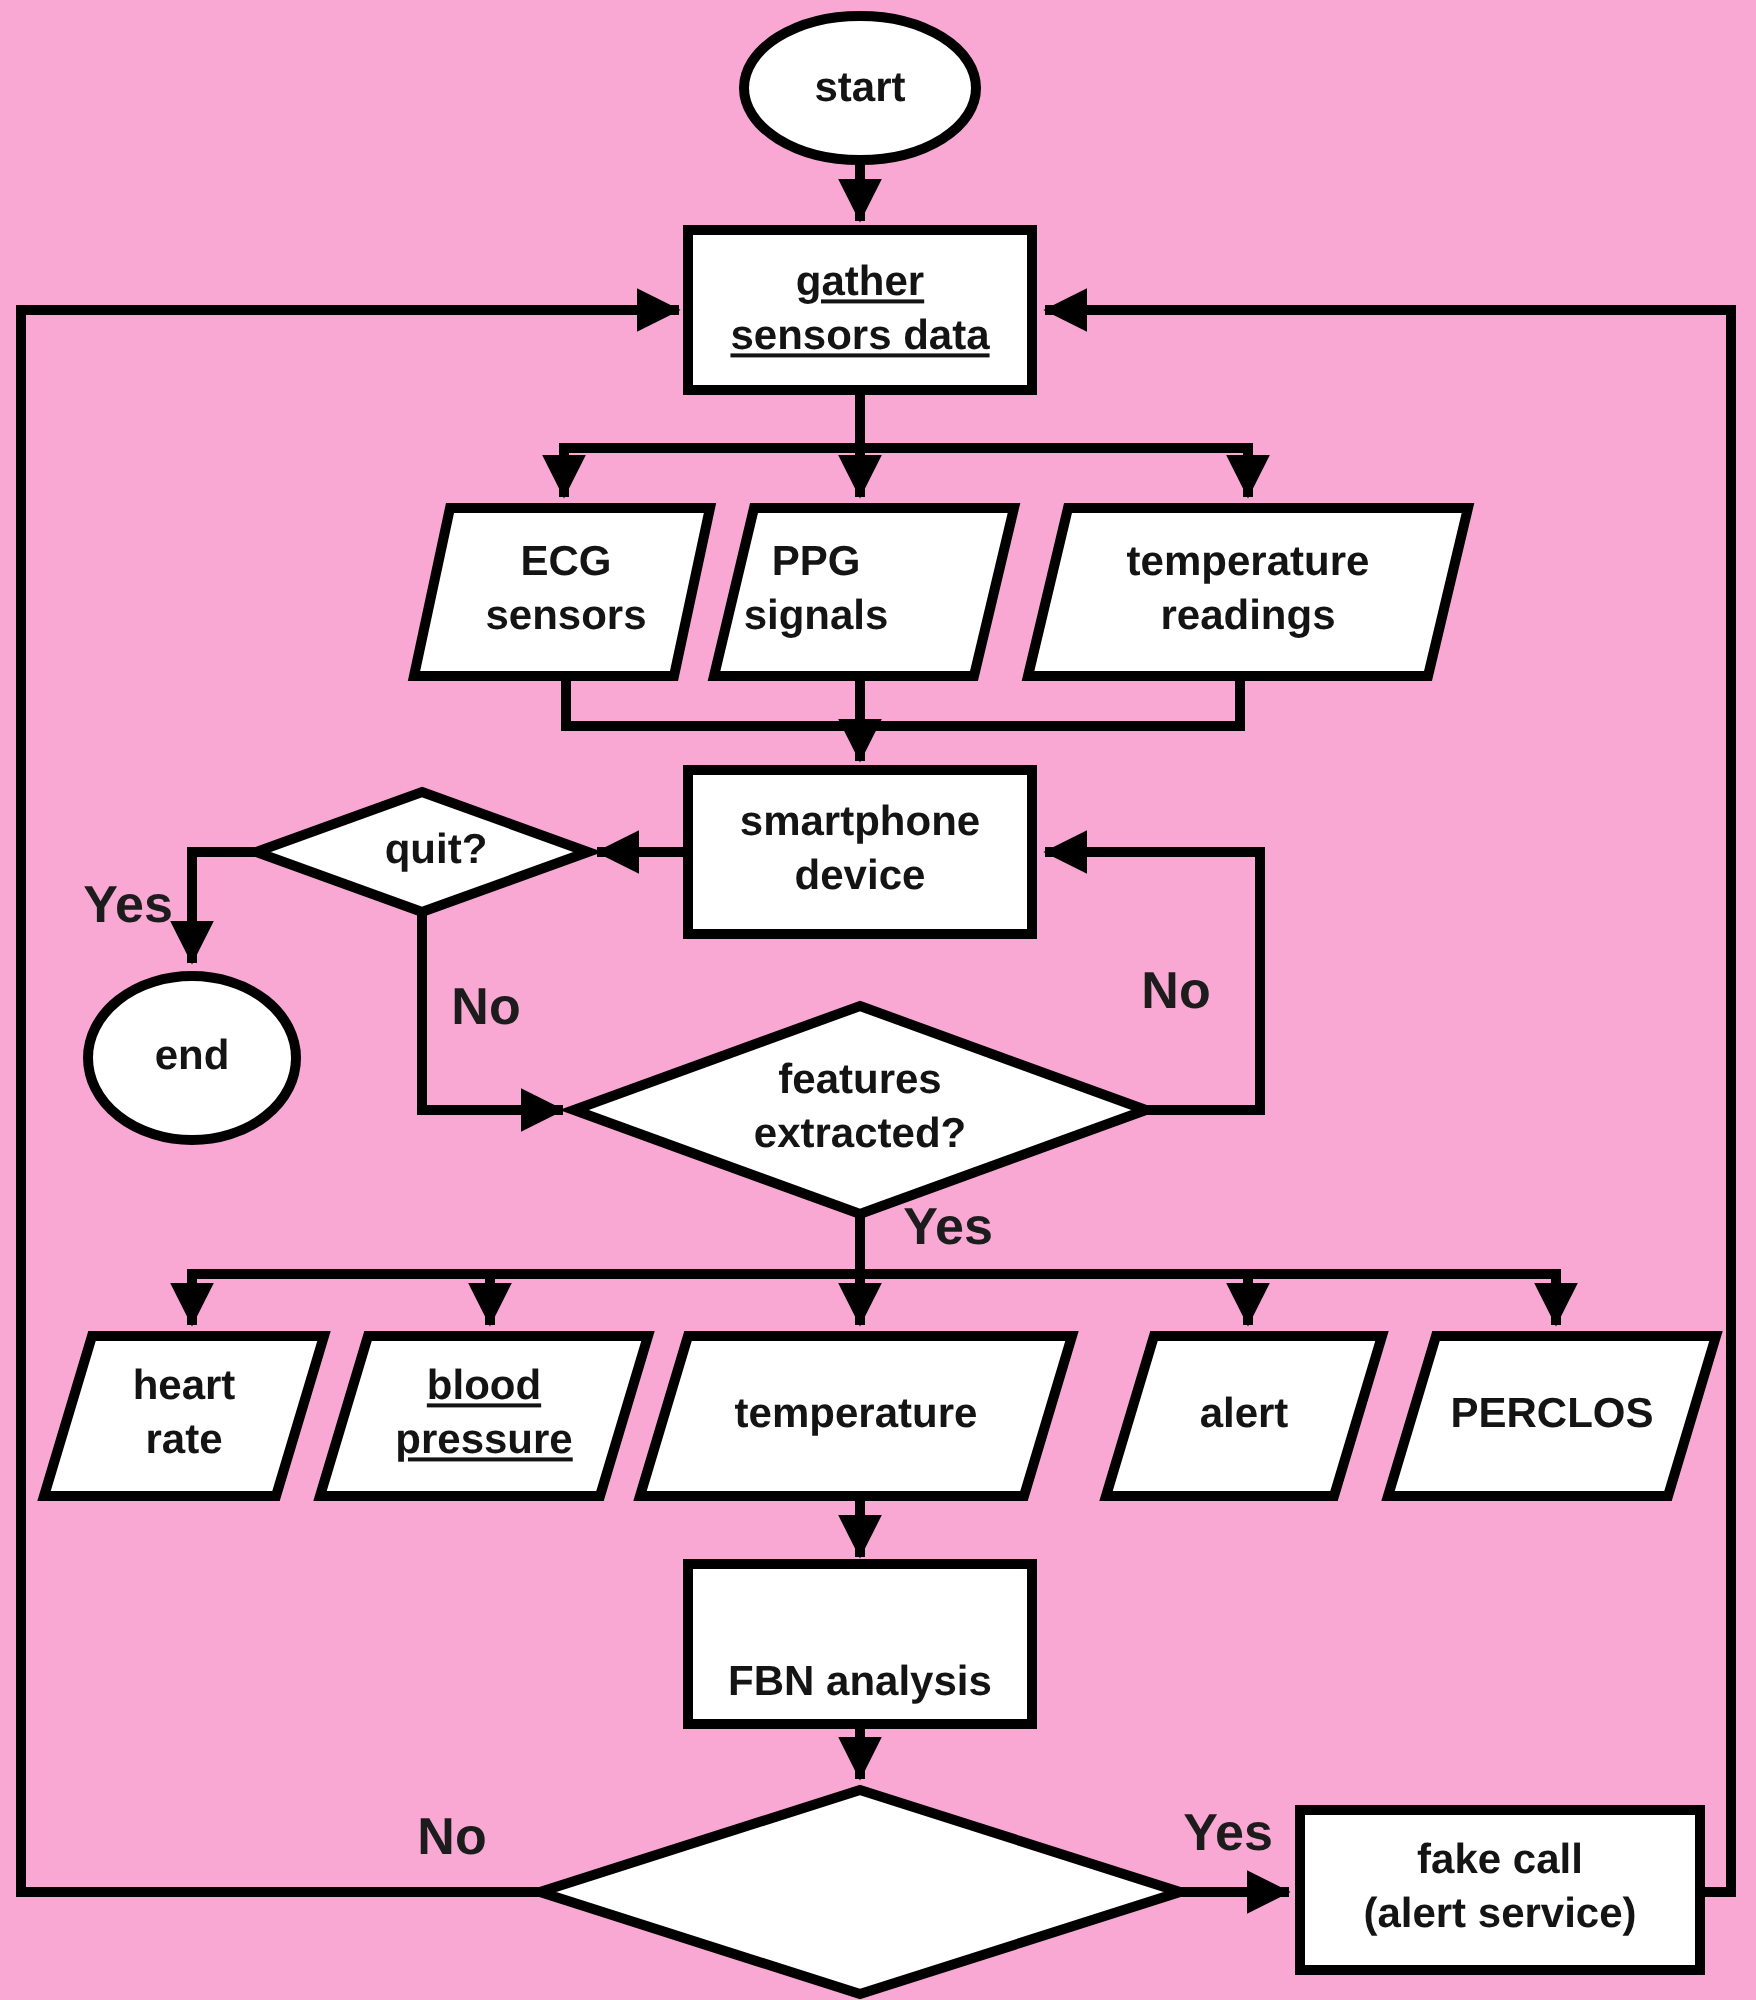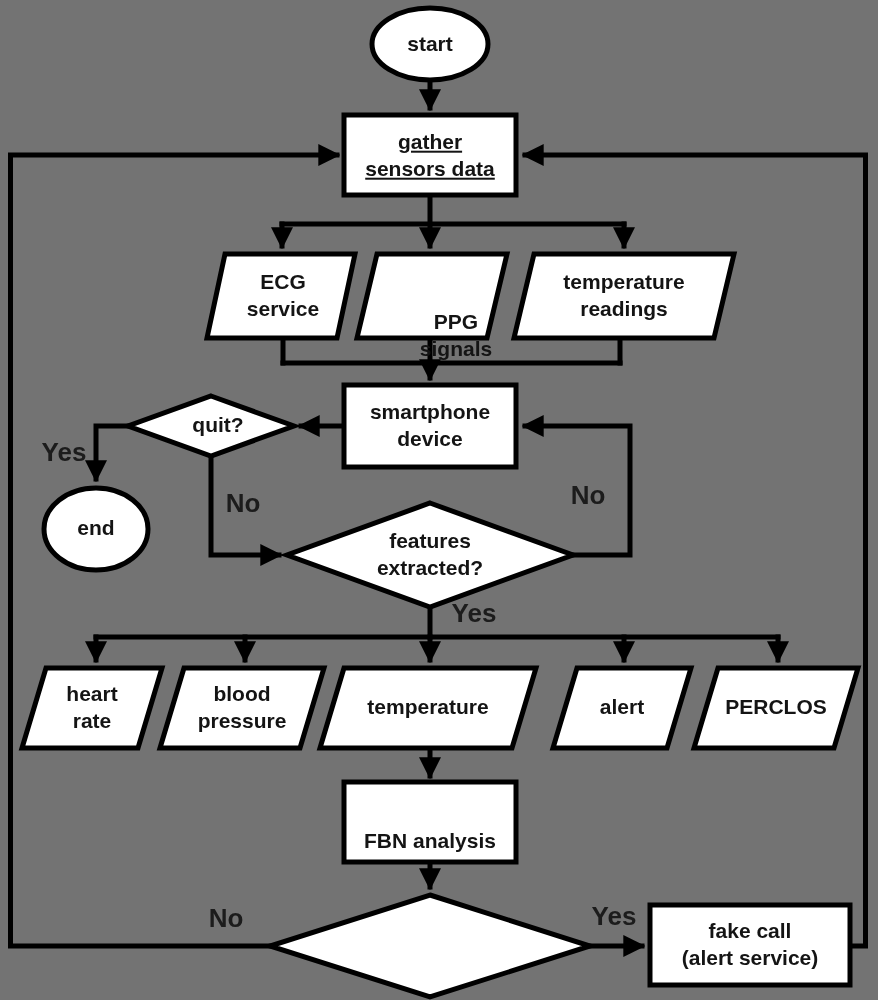--- a/index.html
+++ b/index.html
@@ -1,20 +1,20 @@
 <!DOCTYPE html>
 <html><head>
 <meta charset="utf-8">
 <style>
   html, body { margin: 0; padding: 0; background: #ffffff; }
   #stage {
     position: relative;
     width: 878px;
     height: 1000px;
-    background: #737373;
+    background: #f9a8d4;
     font-family: "Liberation Sans", "DejaVu Sans", sans-serif;
     overflow: hidden;
   }
   #stage svg { position: absolute; left: 0; top: 0; }
   .lbl {
     position: absolute;
     transform: translate(-50%, -50%);
     white-space: pre-line;
     text-align: center;
     color: #141414;
@@ -106,34 +106,34 @@
       <rect x="344" y="782" width="172" height="80"></rect>
       <polygon points="430,895 590,946 430,997 270,946"></polygon>
       <rect x="650" y="905" width="200" height="80"></rect>
     </g>
   </svg>
 
   <div class="lbl" style="left:430px; top:44px;  width:110px;">start</div>
   <div class="lbl" style="left:430px; top:155px; width:170px;text-decoration:underline;">gather
 sensors data</div>
   <div class="lbl" style="left:283px; top:295px; width:130px;">ECG
-service</div>
-  <div class="lbl" style="left:456px; top:295px; width:130px;margin-top:40px;">PPG
+sensors</div>
+  <div class="lbl" style="left:408px; top:295px; width:130px;">PPG
 signals</div>
   <div class="lbl" style="left:624px; top:295px; width:190px;">temperature
 readings</div>
   <div class="lbl" style="left:430px; top:425px; width:170px;">smartphone
 device</div>
   <div class="lbl" style="left:218px; top:425px; width:120px;text-align:center;">quit?</div>
   <div class="lbl" style="left:96px;  top:528px; width:90px;">end</div>
   <div class="lbl" style="left:430px; top:554px; width:180px;">features
 extracted?</div>
   <div class="lbl" style="left:92px;  top:707px; width:110px;">heart
 rate</div>
-  <div class="lbl" style="left:242px; top:707px; width:130px;">blood
+  <div class="lbl" style="left:242px; top:707px; width:130px;text-decoration:underline;">blood
 pressure</div>
   <div class="lbl" style="left:428px; top:707px; width:180px;">temperature</div>
   <div class="lbl" style="left:622px; top:707px; width:110px;">alert</div>
   <div class="lbl" style="left:776px; top:707px; width:140px;">PERCLOS</div>
   <div class="lbl" style="left:430px; top:821px; width:170px;margin-top:20px;">FBN analysis</div>
   <div class="lbl" style="left:750px; top:944px; width:190px;">fake call
 (alert service)</div>
 
   <div class="edge-lbl" style="left:64px;  top:452px;">Yes</div>
   <div class="edge-lbl" style="left:243px; top:503px;">No</div>

